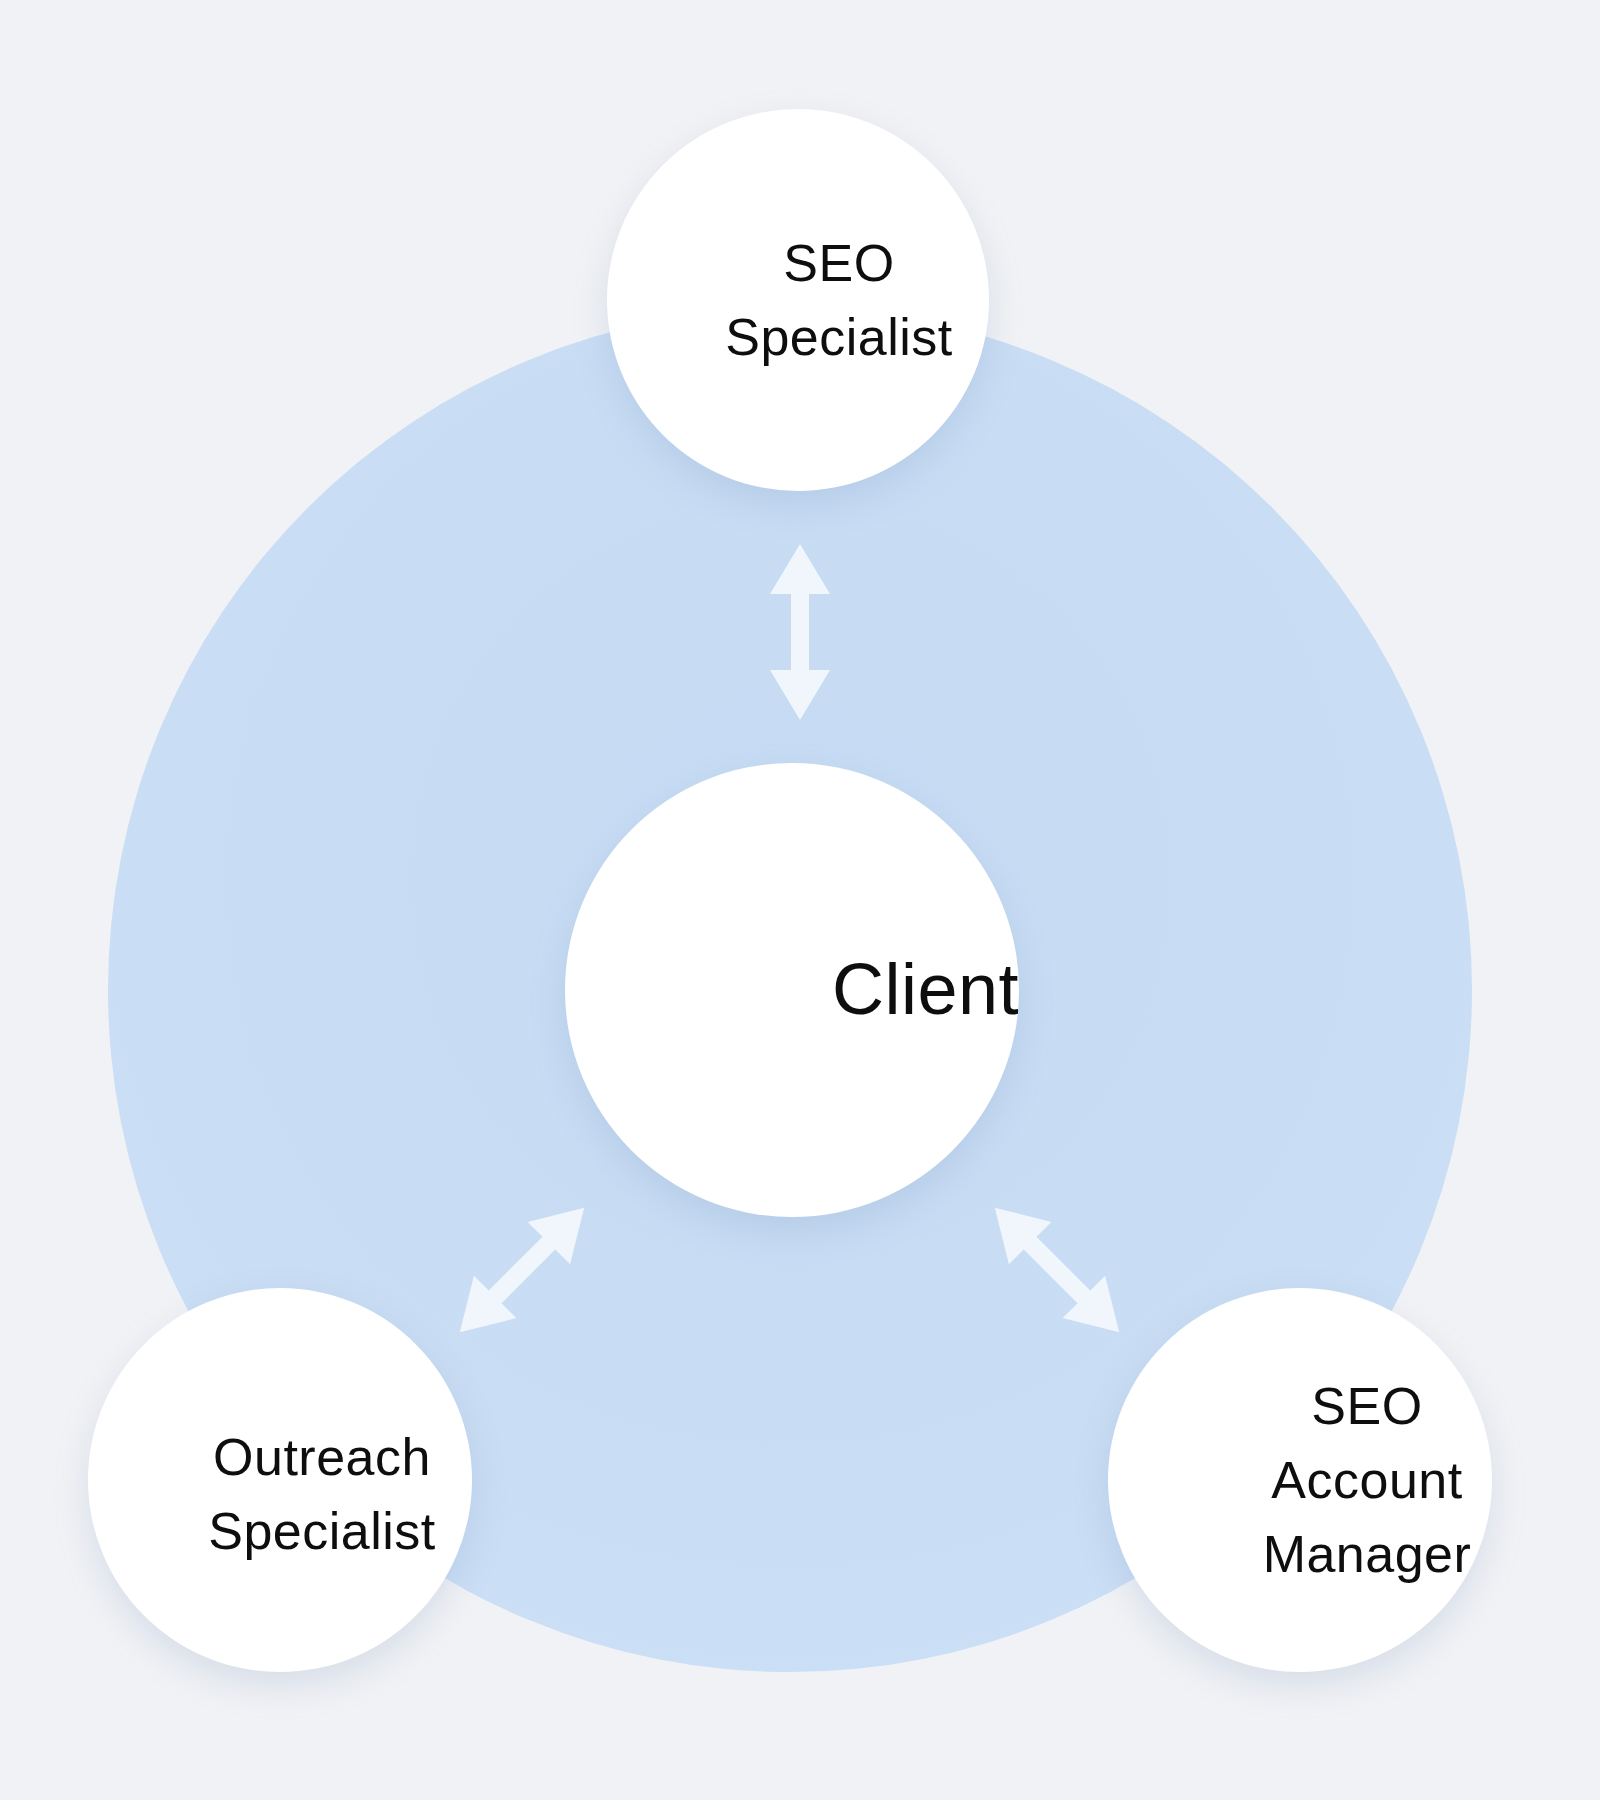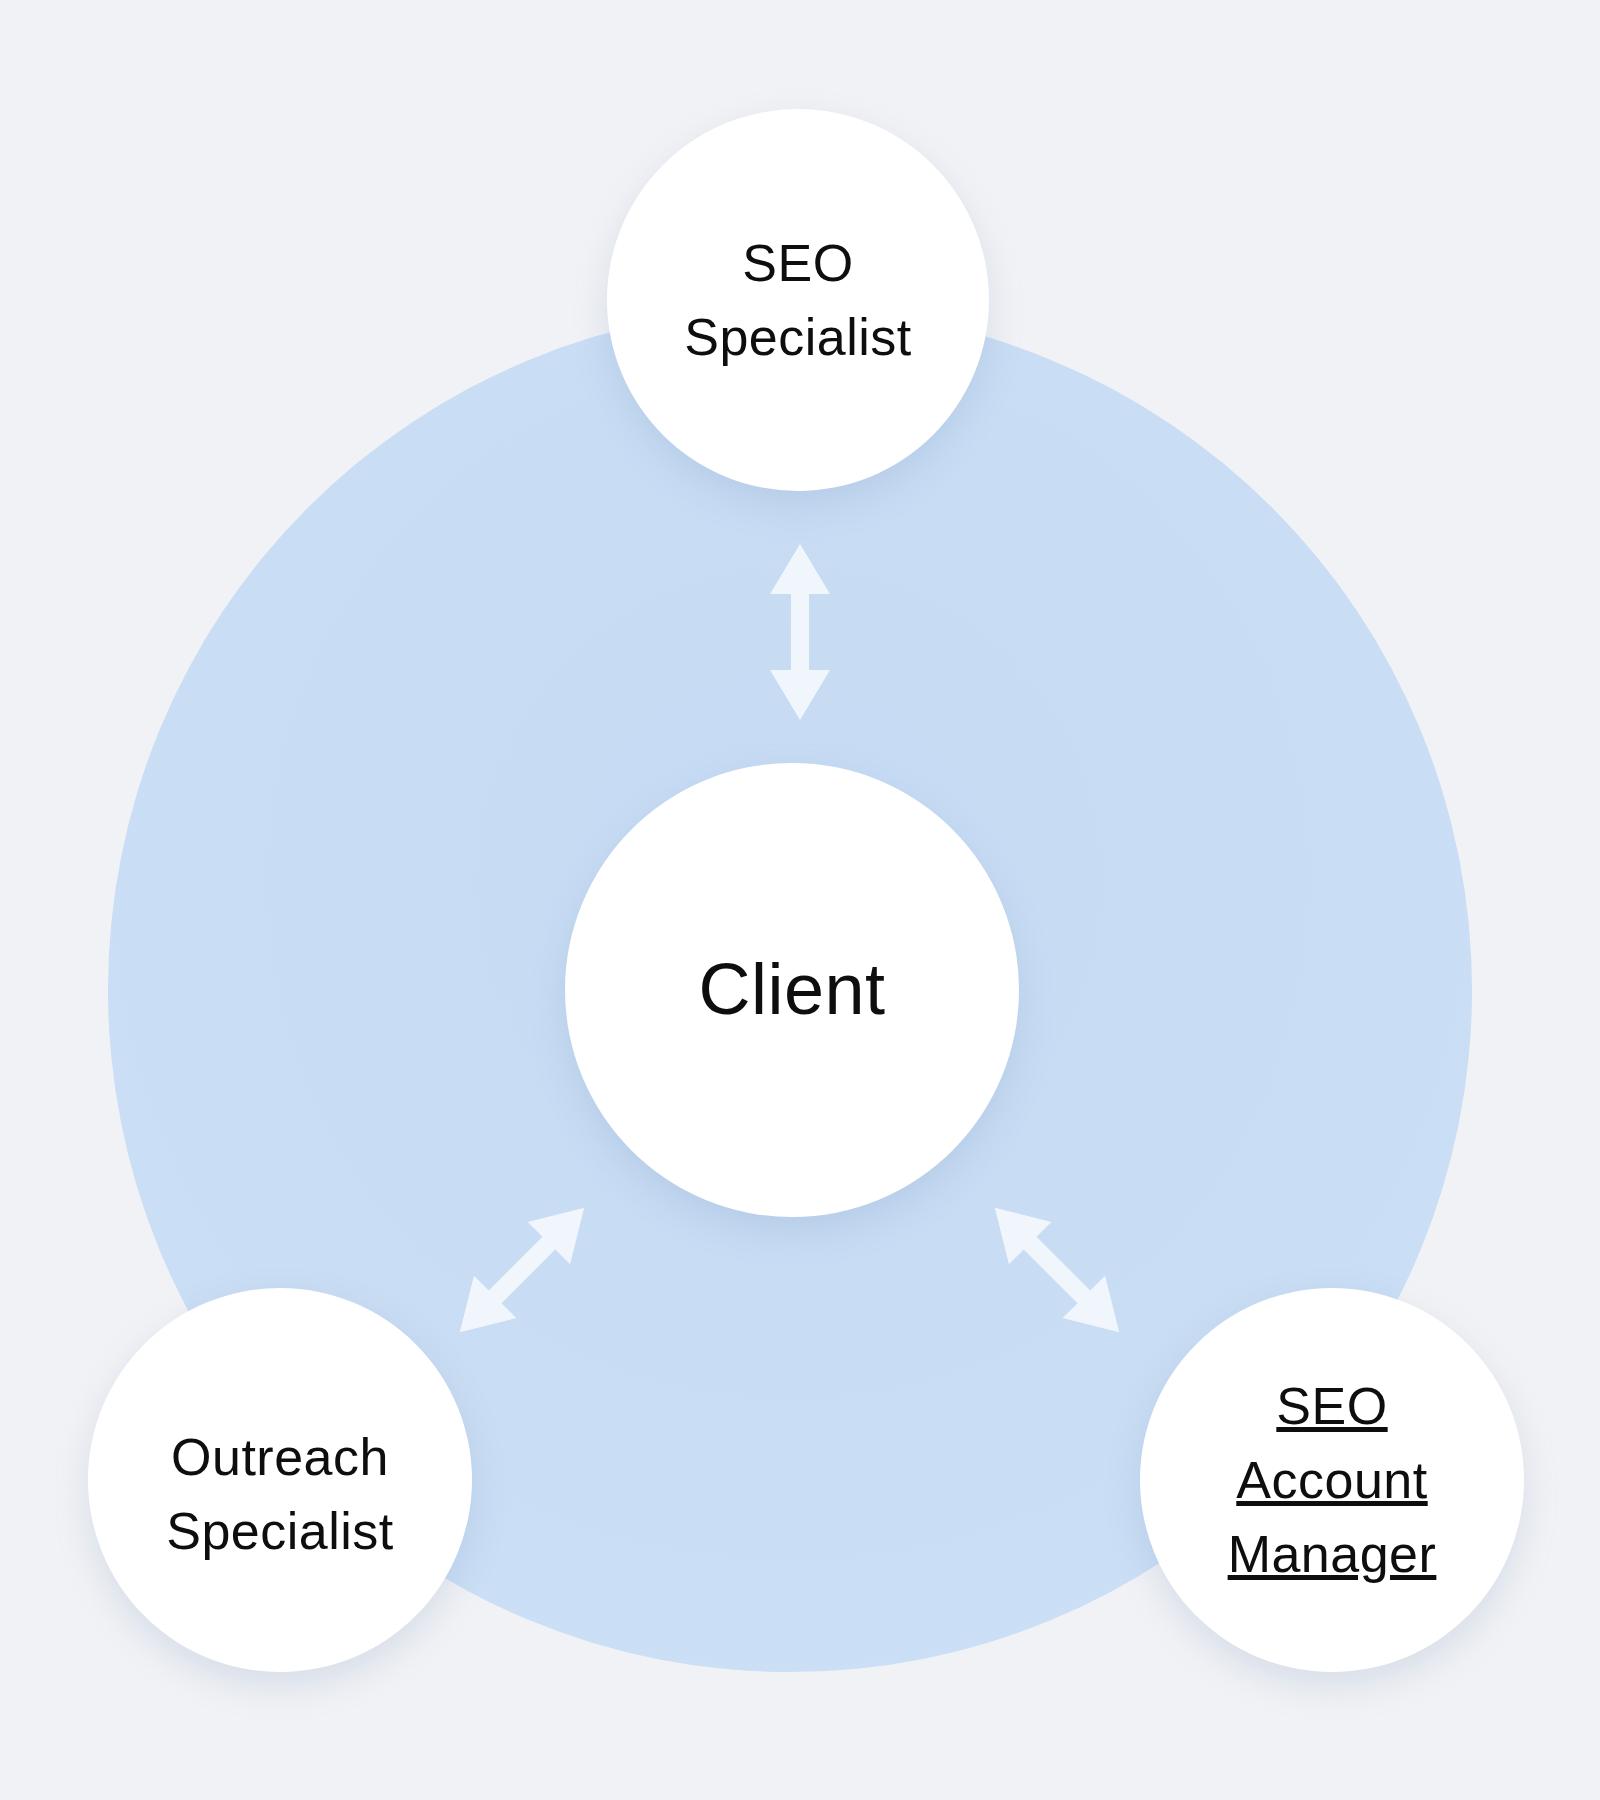--- a/index.html
+++ b/index.html
@@ -27,21 +27,21 @@
                 var(--halo, #c9ddf4) 60%,
                 var(--halo-outer, #cde1f7) 100%);
   }
   .node {
     position: absolute;
     border-radius: 50%;
     background: var(--node-fill, #ffffff);
     box-shadow: 0 14px 34px rgba(125, 152, 190, 0.22);
     display: flex;
     align-items: center;
-    justify-content: center;
+    justify-content: flex-end;
     text-align: center;
     color: var(--text, #0e0e0e);
     font-weight: 500;
     letter-spacing: 0.5px;
   }
   .node .label {
     display: block;
   }
   .node-client {
     left: 565px;
@@ -65,25 +65,24 @@
   }
   .node-seo-specialist .label { max-width: 300px; }
   .node-outreach-specialist {
     left: 88px;
     top: 1288px;
     width: 384px;
     height: 384px;
   }
   .node-outreach-specialist .label { max-width: 300px; margin-top: 28px; }
   .node-seo-account-manager {
-    left: 1140px;
+    left: 1108px;
     top: 1288px;
     width: 384px;
     height: 384px;
-    text-decoration: underline;
   }
   .node-seo-account-manager .label { max-width: 250px; }
   .arrow {
     position: absolute;
     width: 60px;
     height: 176px;
   }
   .arrow-top {
     left: 770px;
     top: 544px;

